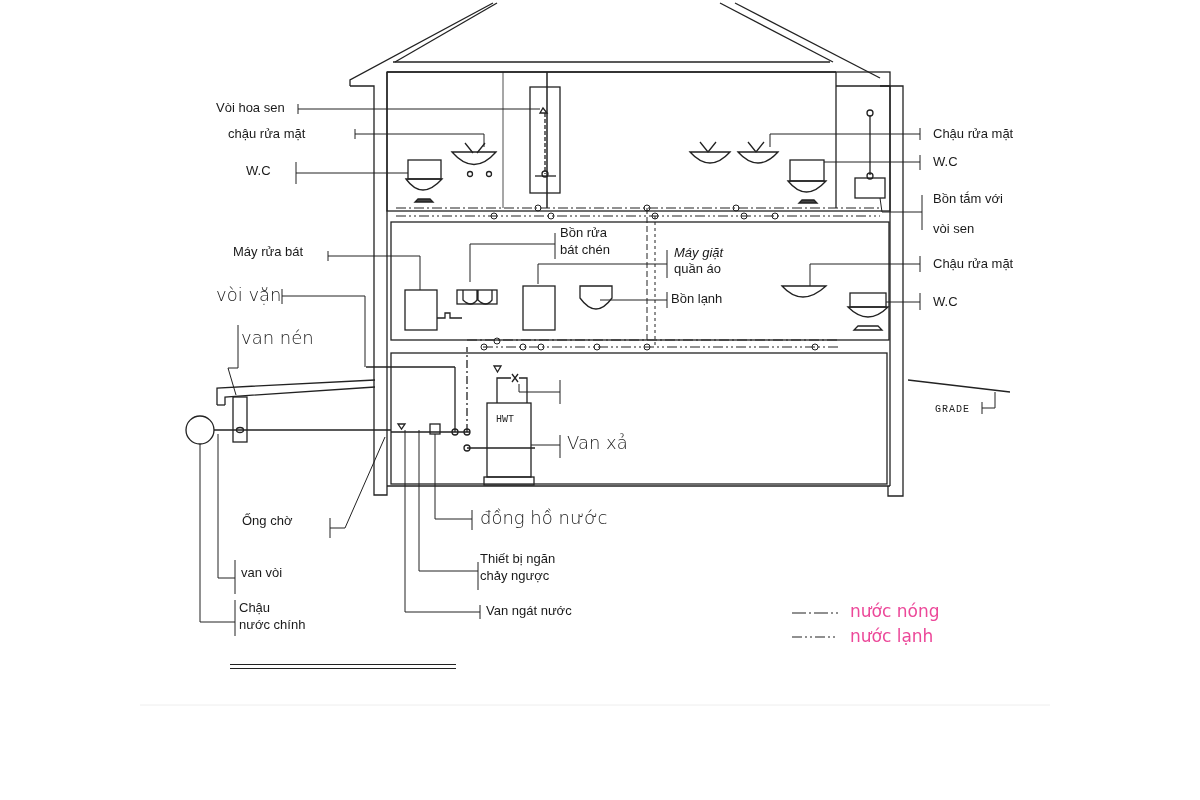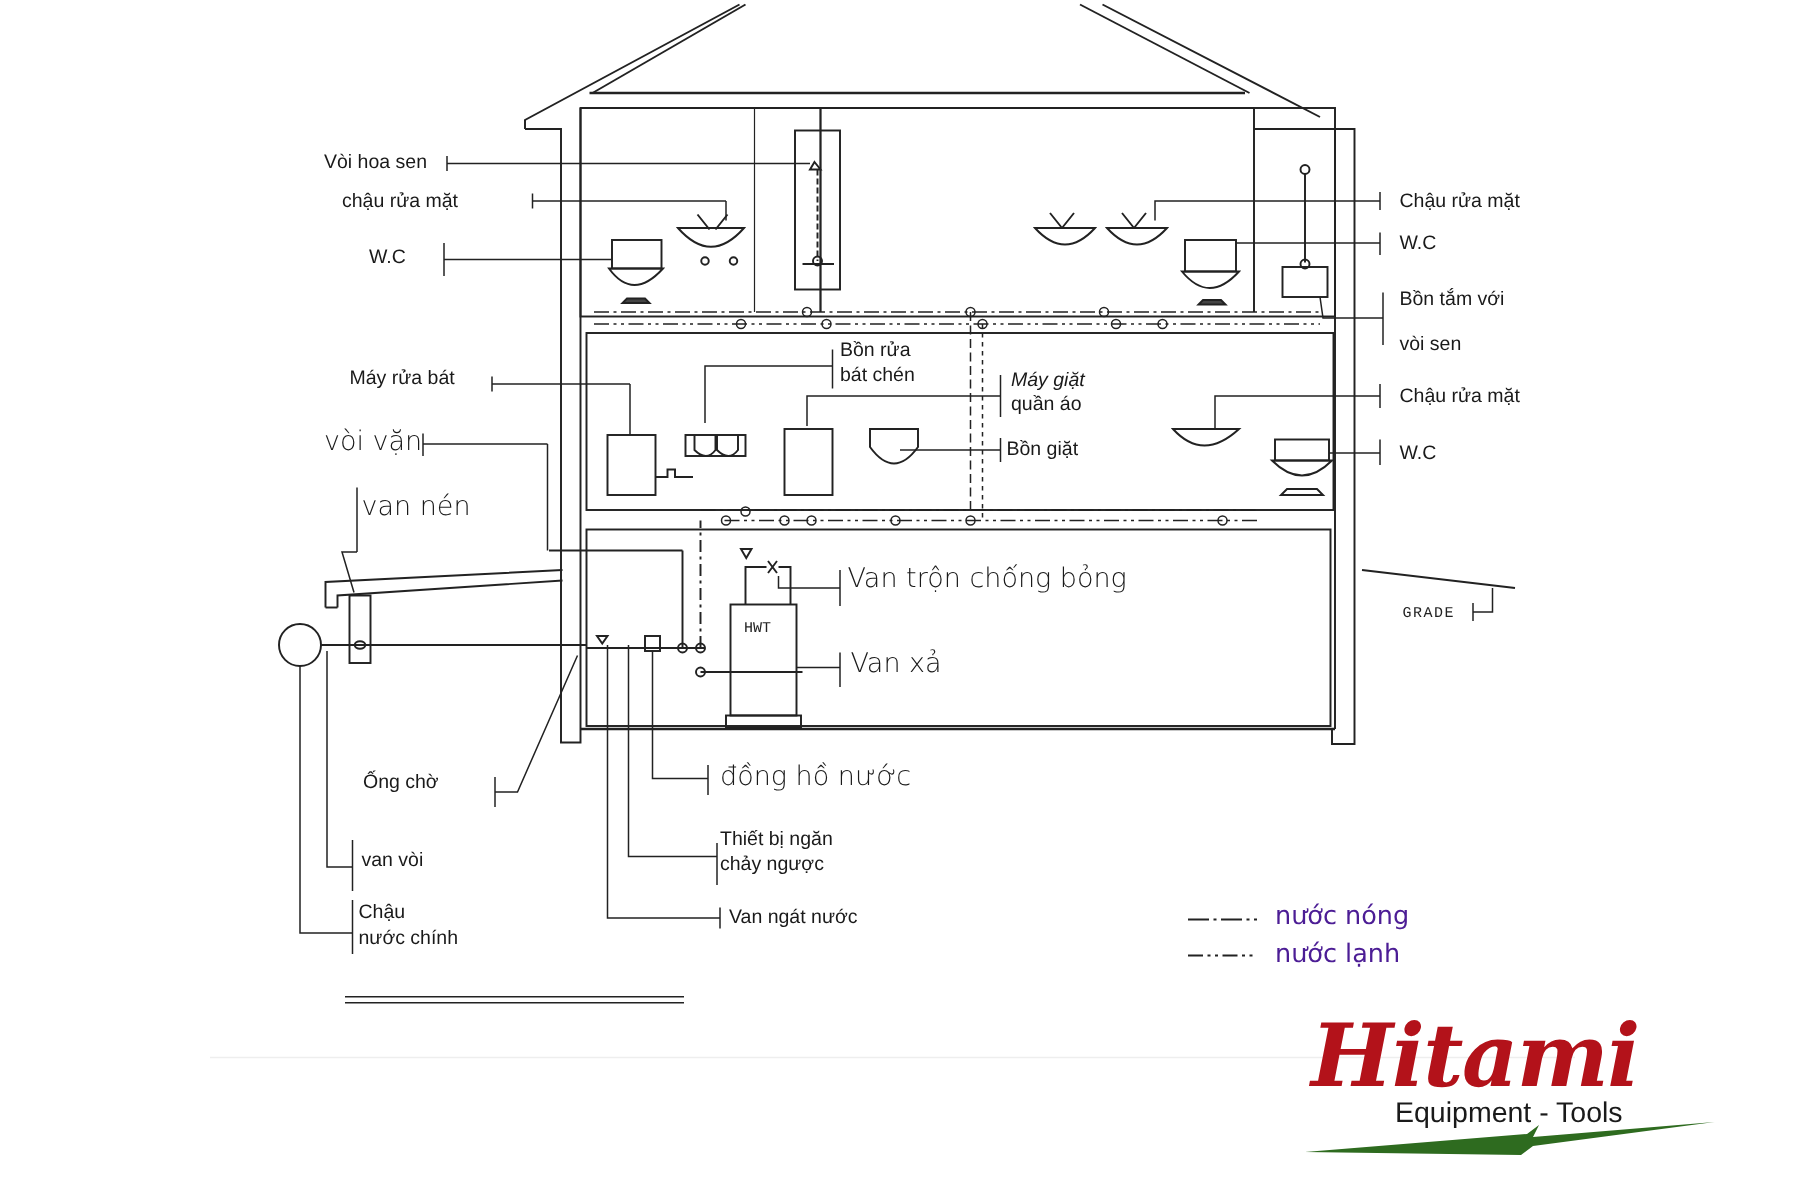--- a/index.html
+++ b/index.html
@@ -4,21 +4,21 @@
 <style>
   html, body { margin: 0; padding: 0; background: #ffffff; }
   body { width: 1200px; height: 800px; position: relative; overflow: hidden; font-family: "Liberation Sans", sans-serif; }
   #stage { position: absolute; left: 0; top: 0; width: 1200px; height: 656px; }
   svg#drawing { position: absolute; left: 0; top: 0; }
   .lbl { position: absolute; color: #1a1a1a; white-space: nowrap; line-height: 1.15; }
   .s13 { font-size: 13px; }
   .s18 { font-size: 18px; font-family: "DejaVu Sans", sans-serif; font-weight: 300; }
   .title { position: absolute; left: 228px; top: 638px; font-size: 18px; font-family: "DejaVu Sans", sans-serif; color: #1a1a1a; }
   .title-rule { position: absolute; left: 230px; width: 226px; height: 0; border-top: 1.5px solid #222; }
-  .legend { position: absolute; left: 792px; font-size: 17px; font-family: "DejaVu Sans", sans-serif; color: #4c1d95; }
+  .legend { position: absolute; left: 792px; font-size: 17px; font-family: "DejaVu Sans", sans-serif; color: #ec4899; }
   .grade { position: absolute; left: 935px; top: 404px; font-size: 10px; letter-spacing: 1px; font-family: "Liberation Mono", monospace; color: #222; }
   .hwt { position: absolute; left: 496px; top: 414px; font-size: 10px; font-family: "Liberation Mono", monospace; color: #222; }
   .logo { position: absolute; left: 868px; top: 676px; width: 280px; height: 100px; }
   .logo-brand { position: absolute; left: 6px; top: -6px; font-family: "DejaVu Serif", serif; font-style: italic; font-weight: bold; font-size: 58px; color: #b3121a; letter-spacing: -1px; }
   .logo-tag { position: absolute; left: 62px; top: 56px; font-family: "Liberation Sans", sans-serif; font-size: 19px; color: #1a1a1a; }
 </style>
 </head>
 <body>
 
 <div id="stage">
@@ -229,27 +229,26 @@
 <div class="lbl s18" style="left:241px;top:328px">van nén</div>
 
 <div class="lbl s13" style="left:560px;top:226px">
   <div>Bồn rửa</div>
   <div style="margin-top:2px">bát chén</div>
 </div>
 <div class="lbl s13" style="left:674px;top:246px;font-style:italic">
   <div>Máy giặt</div>
   <div style="margin-top:1px;font-style:normal">quần áo</div>
 </div>
-<div class="lbl s13" style="left:671px;top:292px">Bồn giặt</div>
+<div class="lbl s13" style="left:671px;top:292px">Bồn lạnh</div>
 
 <div class="lbl s13" style="left:933px;top:257px">Chậu rửa mặt</div>
 <div class="lbl s13" style="left:933px;top:295px">W.C</div>
 
 <div class="hwt">HWT</div>
-<div class="lbl s18" style="left:565px;top:376px">Van trộn chống bỏng</div>
 <div class="lbl s18" style="left:567px;top:433px">Van xả</div>
 <div class="lbl s18" style="left:480px;top:508px">đồng hồ nước</div>
 <div class="lbl s13" style="left:480px;top:552px">
   <div>Thiết bị ngăn</div>
   <div style="margin-top:2px">chảy ngược</div>
 </div>
 <div class="lbl s13" style="left:486px;top:604px">Van ngát nước</div>
 <div class="grade">GRADE</div>
 
 <div class="lbl s13" style="left:242px;top:514px">Ống chờ</div>
@@ -258,21 +257,14 @@
   <div>Chậu</div>
   <div style="margin-top:2px">nước chính</div>
 </div>
 
 <div class="title-rule" style="top:664px"></div>
 <div class="title-rule" style="top:668px"></div>
 
 <div class="legend" style="left:850px;top:601px">nước nóng</div>
 <div class="legend" style="left:850px;top:626px">nước lạnh</div>
 
-<div class="logo">
-  <div class="logo-brand">Hitami</div>
-  <div class="logo-tag">Equipment - Tools</div>
-  <svg width="280" height="100" style="position:absolute;left:0;top:0">
-    <path d="M2 92 L150 80 L158 74 L154 82 L275 72 L154 88 L146 94 Z" fill="#2e6b1f"></path>
-  </svg>
-</div>
 
 </div>
 
 </body></html>

